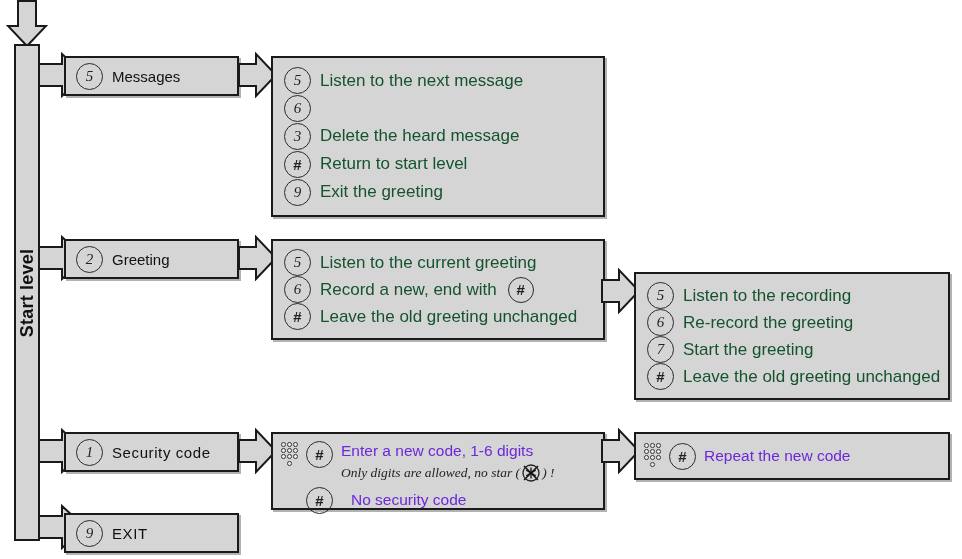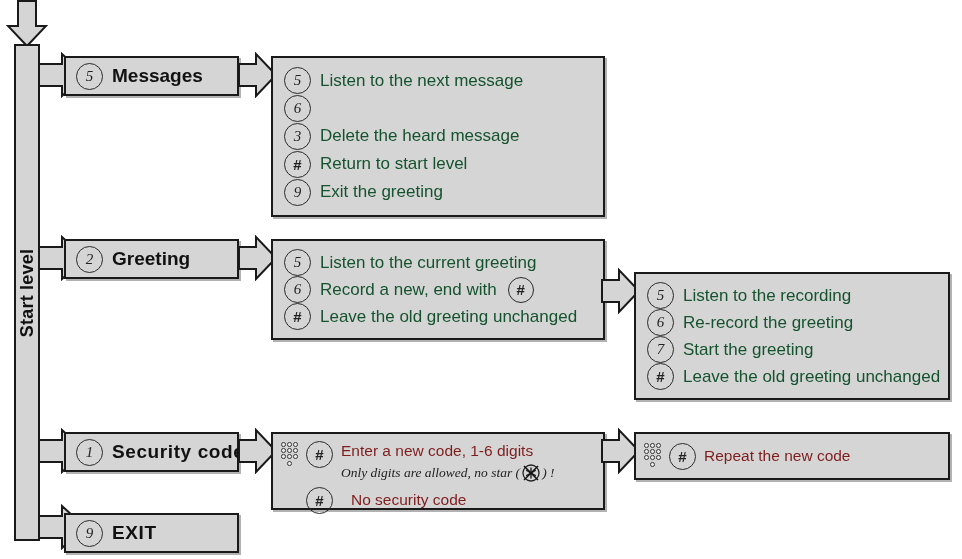--- a/index.html
+++ b/index.html
@@ -53,22 +53,22 @@
   
   .conn{position:absolute;}
 
   
   .title-box{
     display:flex;align-items:center;
     padding-left:10px;
     gap:9px;
   }
   .title-text{
-    font-weight:bold;
-    font-size:19px;
+    font-weight:normal;
+    font-size:15px;
     color:#111;
     white-space:nowrap;
     text-align:right;
   }
   .title-text.spaced{letter-spacing:.6px;}
 
   
   .badge{
     width:25px;height:25px;
     border:1.6px solid #2a2a2a;
@@ -131,21 +131,21 @@
   }
 
   
   .sec-row{
     display:flex;
     align-items:flex-start;
     gap:8px;
   }
   .sec-main{
     font-size:15.5px;
-    color:#7f1d1d;
+    color:#6d28d9;
     white-space:nowrap;
     line-height:1.05;
   }
   .sec-note{
     font-family:"Liberation Serif", serif;
     font-style:italic;
     font-size:13.5px;
     color:#222;
     white-space:nowrap;
     margin-top:3px;

